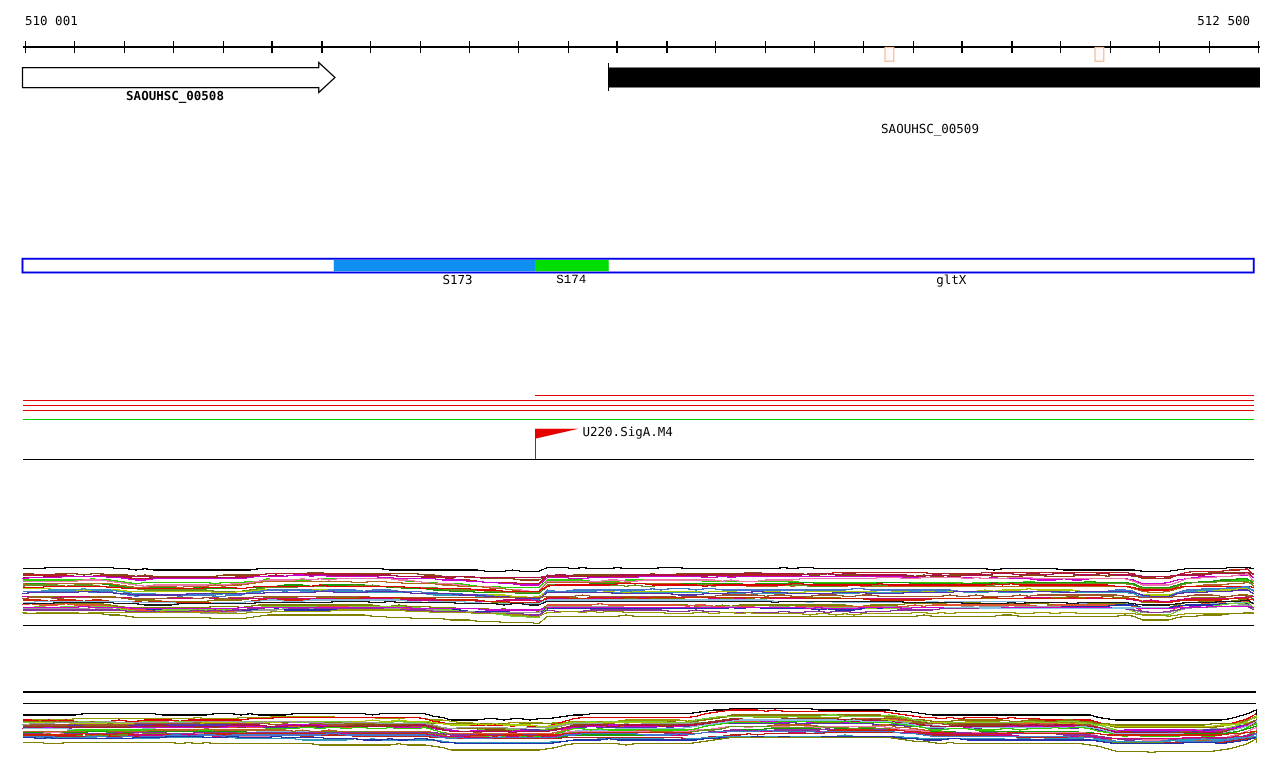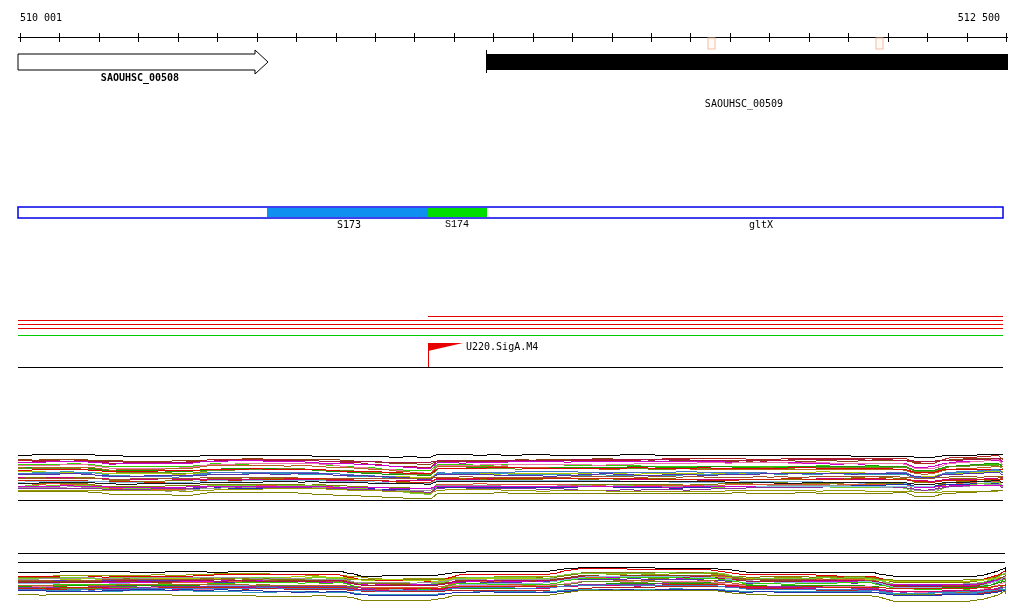--- a/index.html
+++ b/index.html
@@ -130,18 +130,18 @@
         <line x1="18" x2="1005" y1="562.5" y2="562.5" stroke="#000" stroke-width="1" shape-rendering="crispEdges"></line>
       </g>
     </svg>
 
   <div class="lbl" style="left:20px;top:12px;">510 001</div>
   <div class="lbl" style="right:24px;top:12px;">512 500</div>
 
   <div class="lbl center" style="left:140px;top:72px;font-weight:bold;">SAOUHSC_00508</div>
   <div class="lbl center" style="left:744px;top:74px;margin-top:24px;">SAOUHSC_00509</div>
 
-  <div class="lbl center" style="left:349px;top:219px;">S173</div>
+  <div class="lbl center" style="left:366px;top:219px;">S173</div>
   <div class="lbl center" style="left:457px;top:219px;font-family:Liberation Mono, monospace;">S174</div>
   <div class="lbl center" style="left:761px;top:219px;">gltX</div>
 
   <div class="lbl" style="left:466px;top:341px;">U220.SigA.M4</div>
 </div>
 
 </body></html>

